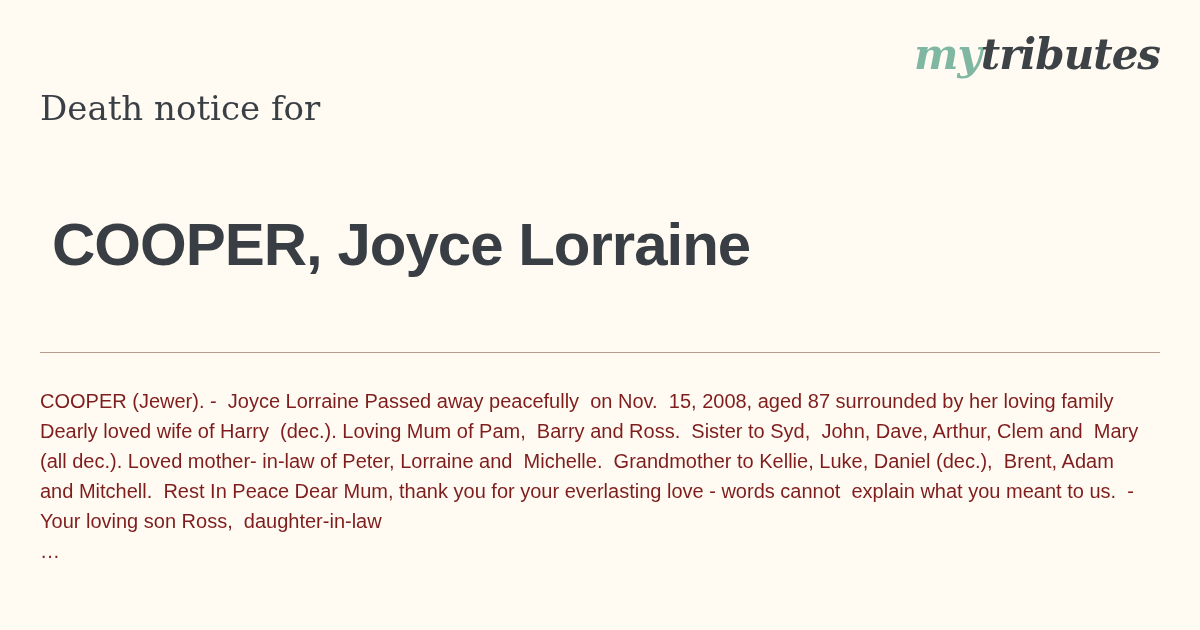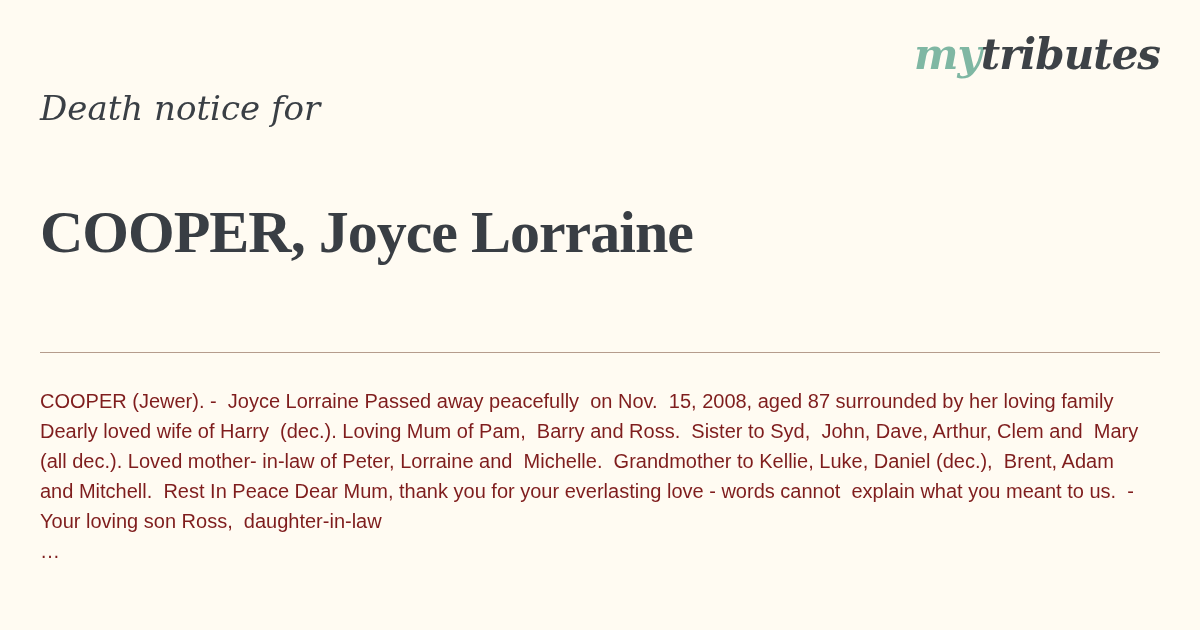--- a/index.html
+++ b/index.html
@@ -22,32 +22,31 @@
     letter-spacing: -1px;
     white-space: nowrap;
   }
   .logo-my { color: #7fb7a3; }
   .logo-tributes { color: #3d4247; }
   .kicker {
     position: absolute;
     left: 40px;
     top: 88px;
     font-family: "DejaVu Serif", serif;
-    font-style: italic;
     font-size: 34px;
     color: #3a3f45;
     white-space: nowrap;
     text-align: right;
   }
   .title {
     position: absolute;
     left: 40px;
     top: 198px;
-    margin: 0;
-    font-family: Liberation Serif, serif;
+    margin: 12px;
+    font-family: Liberation Sans, sans-serif;
     font-weight: bold;
     font-size: 60px;
     letter-spacing: -1px;
     color: #393e44;
     white-space: nowrap;
     text-align: right;
   }
   .divider {
     position: absolute;
     left: 40px;

